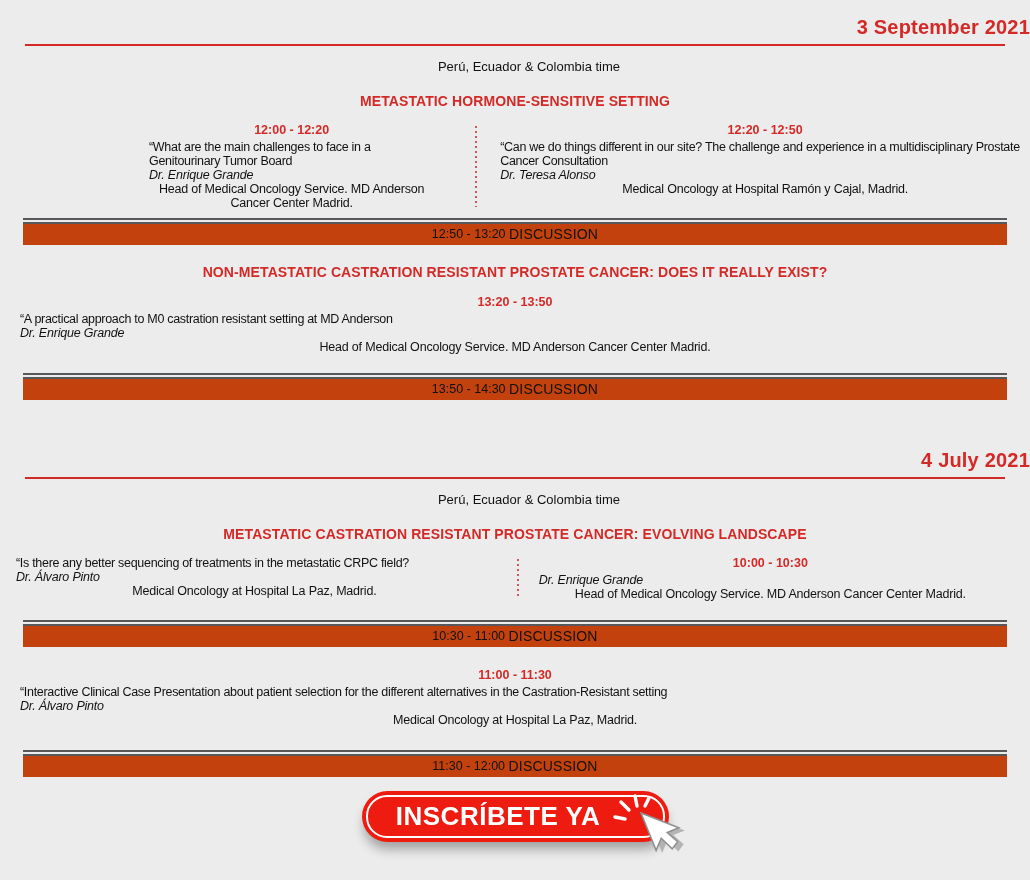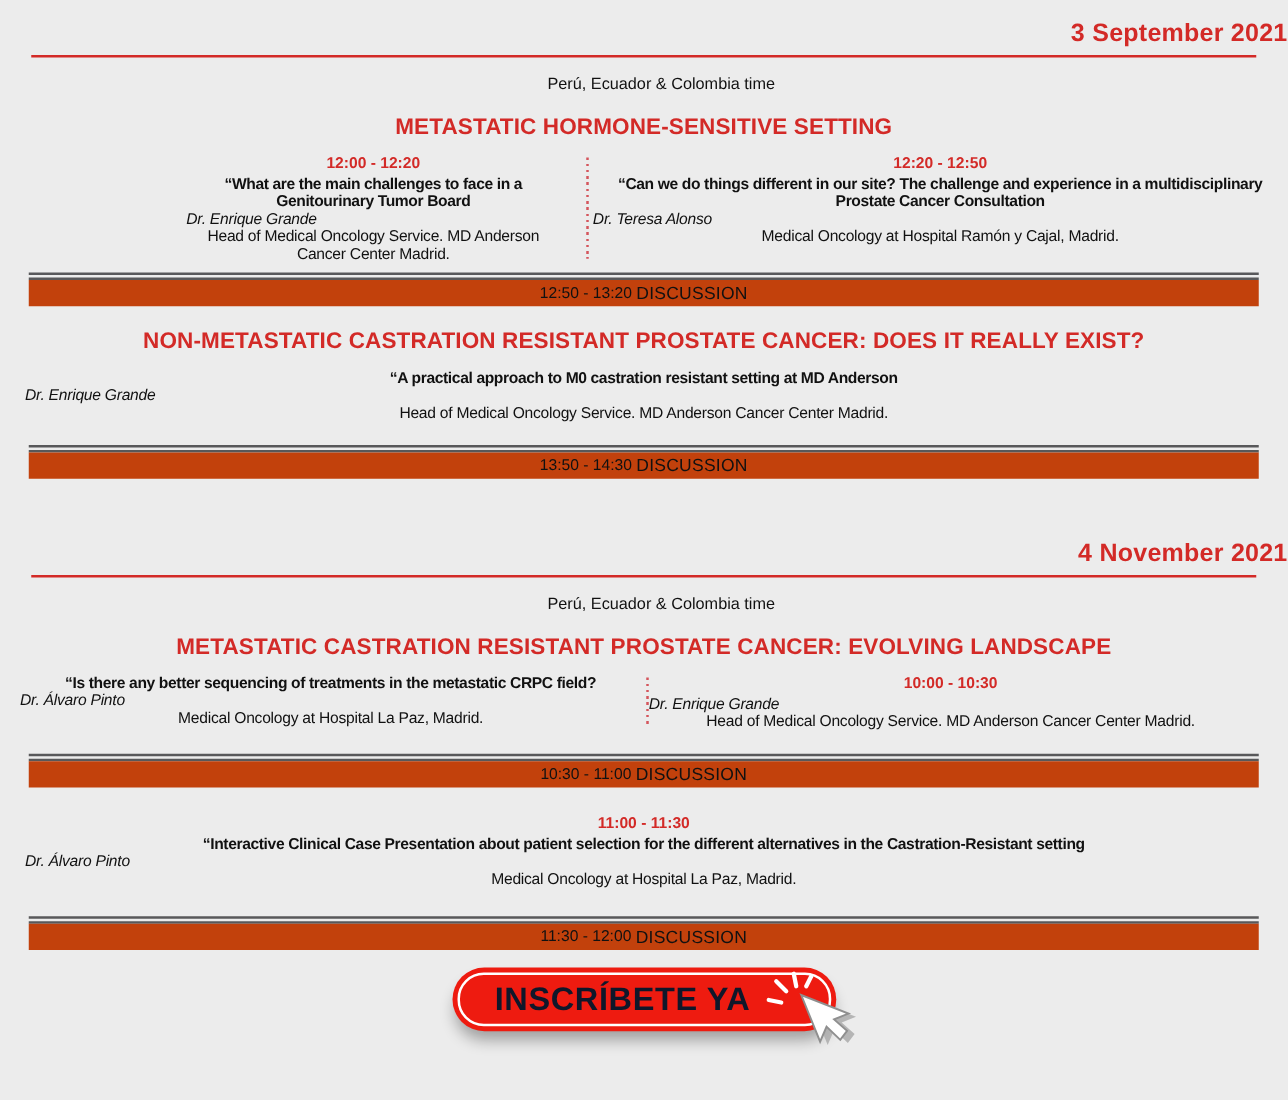--- a/index.html
+++ b/index.html
@@ -22,38 +22,38 @@
 
   .date-heading{
     padding-top:16px;text-align:right;
     font-size:20px;font-weight:bold;color:var(--red);
     line-height:23px;letter-spacing:0.2px;
   }
   .date-rule{border:none;border-top:2px solid var(--red);margin:5px 25px 0 25px;}
   .timezone{margin-top:13px;text-align:center;font-size:13px;font-weight:normal;line-height:15px;margin-left:28px;}
   .section-heading{
     margin-top:19px;text-align:center;
-    font-size:18px;font-weight:bold;color:var(--red);line-height:17px;letter-spacing:0.1px;
+    font-size:14px;font-weight:bold;color:var(--red);line-height:17px;letter-spacing:0.1px;
   }
 
   .sessions-row{display:flex;align-items:stretch;margin-top:13px;}
   .session-col{padding-top:0;}
   .d1-left{width:470px;padding-left:149px;padding-right:21px;}
   .d1-right{width:560px;padding-left:3px;}
   .d2-left{width:518px;padding-left:16px;padding-right:4px;}
   .d2-right{width:512px;padding-left:0;padding-right:28px;}
   .v-divider{
     width:2px;align-self:stretch;
     background-image:repeating-linear-gradient(to bottom,#d4555c 0 2px,transparent 2px 5px);
     margin:3px 0;
   }
-  .sessions-row{position:relative;}
+  .sessions-row{position:relative;gap:20px;}
 
   .time{color:var(--red);font-weight:bold;font-size:12.5px;text-align:center;line-height:15px;margin-bottom:2px;}
-  .s-title{font-weight:bold;font-size:12.5px;text-align:center;line-height:14px;letter-spacing:-0.3px;}
+  .s-title{font-weight:normal;font-size:12.5px;line-height:14px;letter-spacing:-0.3px;}
   .s-speaker{font-style:italic;font-size:12.5px;text-align:left;line-height:14px;letter-spacing:-0.2px;}
   .s-affil{font-size:12.5px;text-align:center;line-height:14px;letter-spacing:-0.2px;}
 
   .single-session{margin:14px 20px 0 20px;}
 
   .double-line{
     margin:8px 23px 0 23px;height:6px;
     border-top:2px solid var(--line-gray);
     border-bottom:2px solid var(--line-gray);
   }
@@ -75,21 +75,21 @@
     box-shadow:0 9px 12px -2px rgba(0,0,0,0.33);
     cursor:pointer;display:block;
   }
   .cta-inner-ring{
     position:absolute;inset:4px;border:2px solid #ffffff;border-radius:21px;
     pointer-events:none;
   }
   .cta-label{
     position:absolute;left:0;right:34px;top:0;bottom:0;
     display:flex;align-items:center;justify-content:center;
-    color:#0f172a;font-weight:bold;font-size:26px;letter-spacing:0.5px;
+    color:#ffffff;font-weight:bold;font-size:26px;letter-spacing:0.5px;
   }
   .cursor-svg{position:absolute;right:-10px;top:2px;width:68px;height:76px;overflow:visible;pointer-events:none;}
 </style>
 </head>
 <body>
 
 <div class="page">
 
   <div>
     <div class="date-heading">3 September 2021</div>
@@ -113,33 +113,34 @@
         <div class="s-affil">Medical Oncology at Hospital Ramón y Cajal, Madrid.</div>
       </div>
     </div>
 
     <div class="double-line"></div>
     <div class="discussion-band"><span class="disc-time">12:50 - 13:20</span><span> </span><span class="disc-label">DISCUSSION</span></div>
 
     <div class="section-heading">NON-METASTATIC CASTRATION RESISTANT PROSTATE CANCER: DOES IT REALLY EXIST?</div>
 
     <div class="single-session">
+      <div class="time">13:20 - 13:50</div>
       <div class="s-title">“A practical approach to M0 castration resistant setting at MD Anderson</div>
       <div class="s-speaker">Dr. Enrique Grande</div>
       <div class="s-affil">Head of Medical Oncology Service. MD Anderson Cancer Center Madrid.</div>
     </div>
 
     <div class="double-line mt-lg"></div>
     <div class="discussion-band"><span class="disc-time">13:50 - 14:30</span><span> </span><span class="disc-label">DISCUSSION</span></div>
   </div>
 
   <div class="day2-gap"></div>
 
   <div>
-    <div class="date-heading" style="padding-top:0;">4 November 2021</div>
+    <div class="date-heading" style="padding-top:0;">4 July 2021</div>
     <hr class="date-rule">
     <div class="timezone">Perú, Ecuador &amp; Colombia time</div>
 
     <div class="section-heading">METASTATIC CASTRATION RESISTANT PROSTATE CANCER: EVOLVING LANDSCAPE</div>
 
     <div class="sessions-row">
       <div class="session-col d2-left">
         <div class="s-title">“Is there any better sequencing of treatments in the metastatic CRPC field?</div>
         <div class="s-speaker">Dr. Álvaro Pinto</div>
         <div class="s-affil">Medical Oncology at Hospital La Paz, Madrid.</div>

